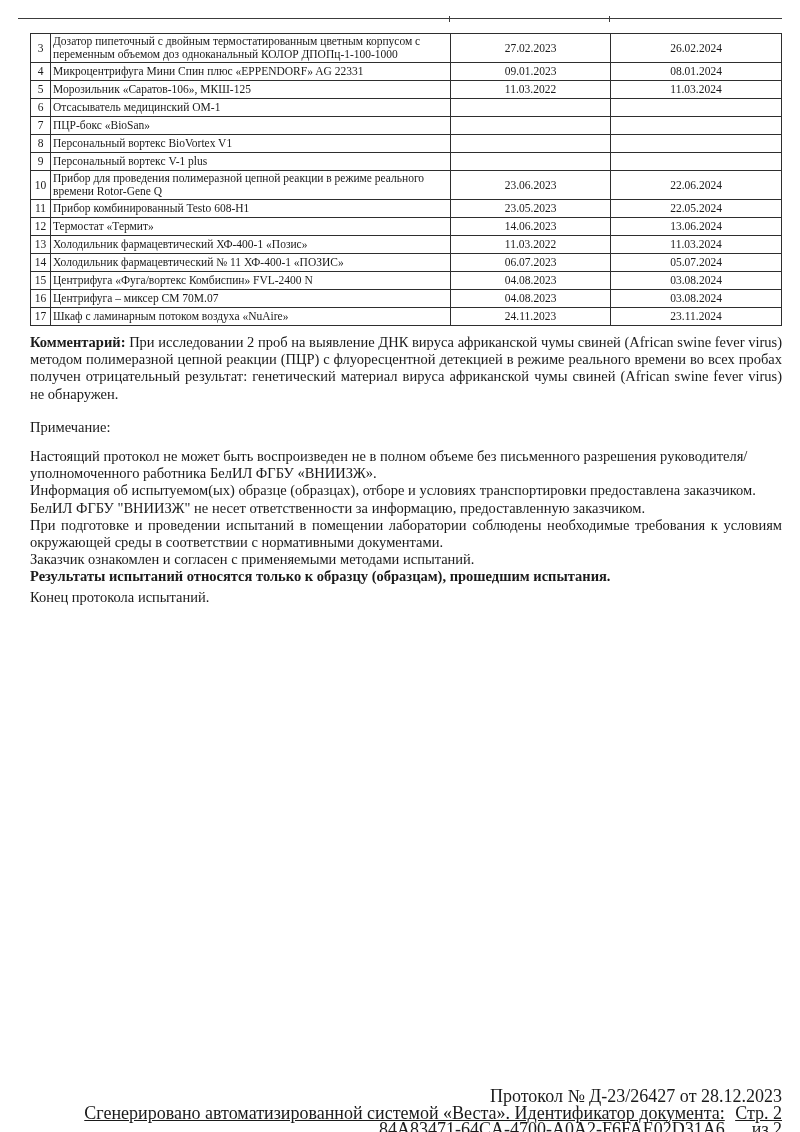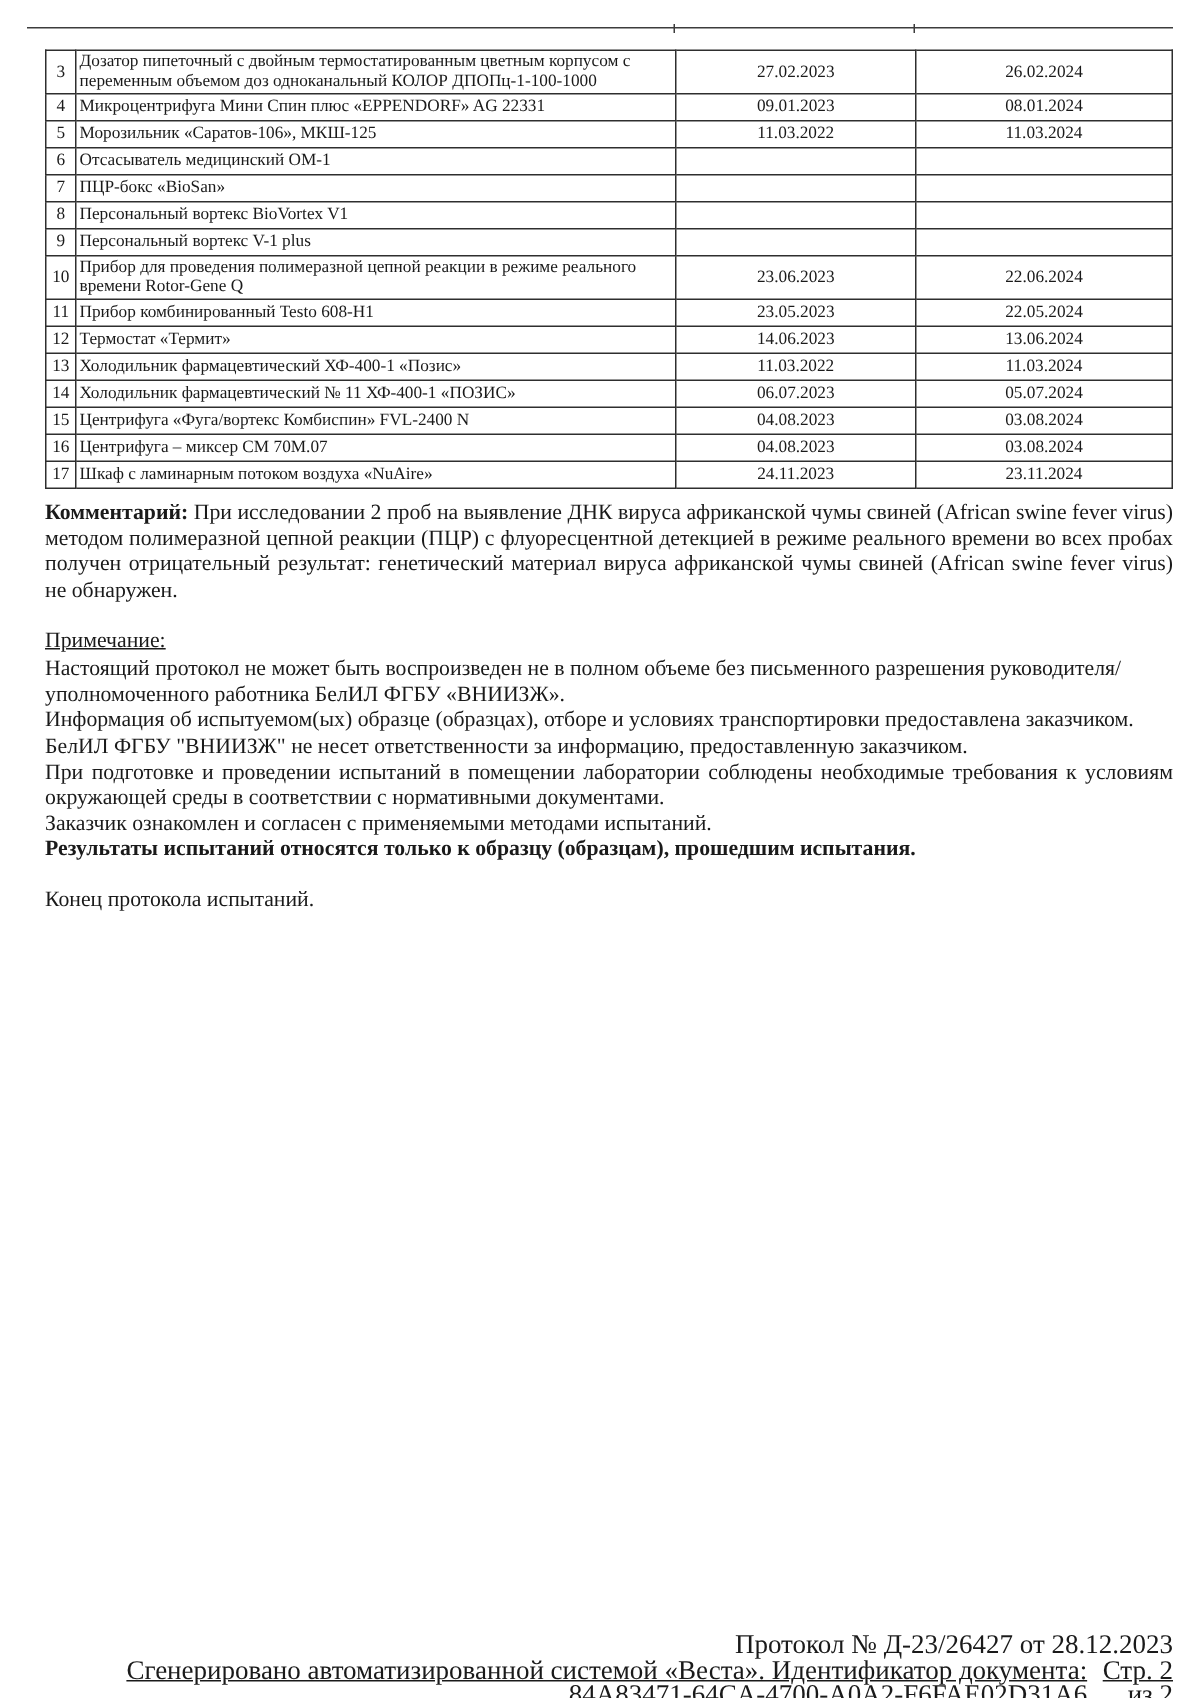--- a/index.html
+++ b/index.html
@@ -56,31 +56,31 @@
     overflow: hidden;
   }
   td.c-num  { text-align: center; }
   td.c-name { padding-left: 10px; padding-right: 14px; }
   td.c-date { text-align: center; }
 
   .comment {
     margin: 8px 0 0 0;
     text-align: justify;
   }
-  .notes-label { margin: 16px 0 2px 0; text-decoration: underline; }
+  .notes-label { margin: 16px 0 12px 0; }
   .notes p.note-line { margin: 0; }
   .notes p.note-line.justify { text-align: justify; }
   .notes p.note-line.bold { font-weight: bold; }
 
   .sign-row {
     margin-top: 25px;
     display: flex;
     justify-content: space-between;
   }
-  .end-line { margin: 16px 0 0 0; }
+  .end-line { margin: 3px 0 0 0; }
 
   .footer {
     position: absolute;
     left: 30px;
     top: 1088px;
     width: 752px;
     font-size: 18px;
     line-height: 16.5px;
     text-align: right;
   }

